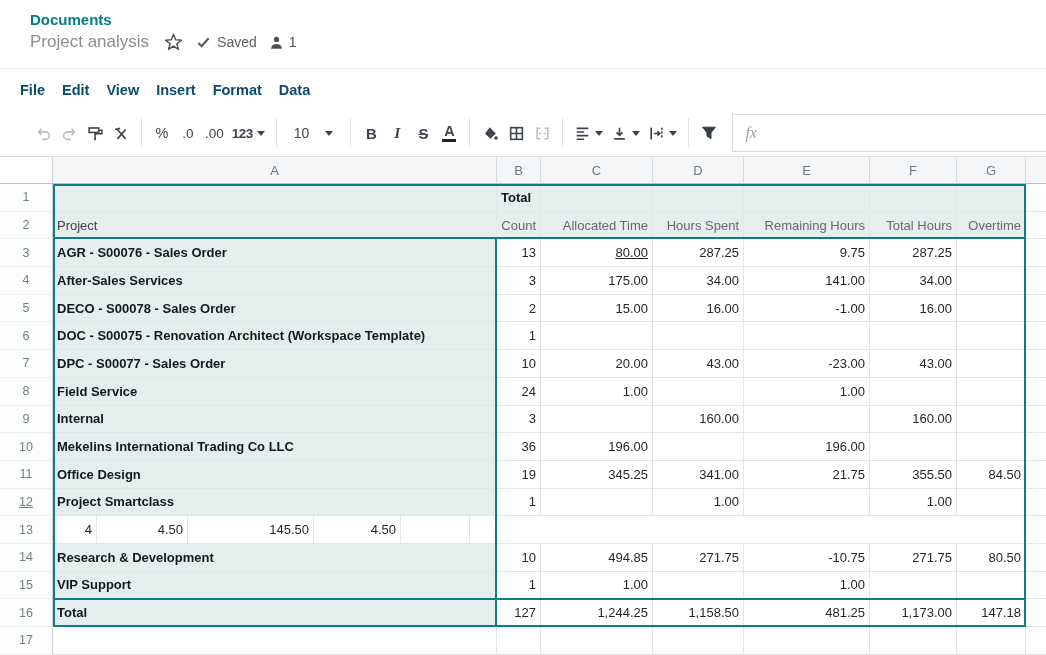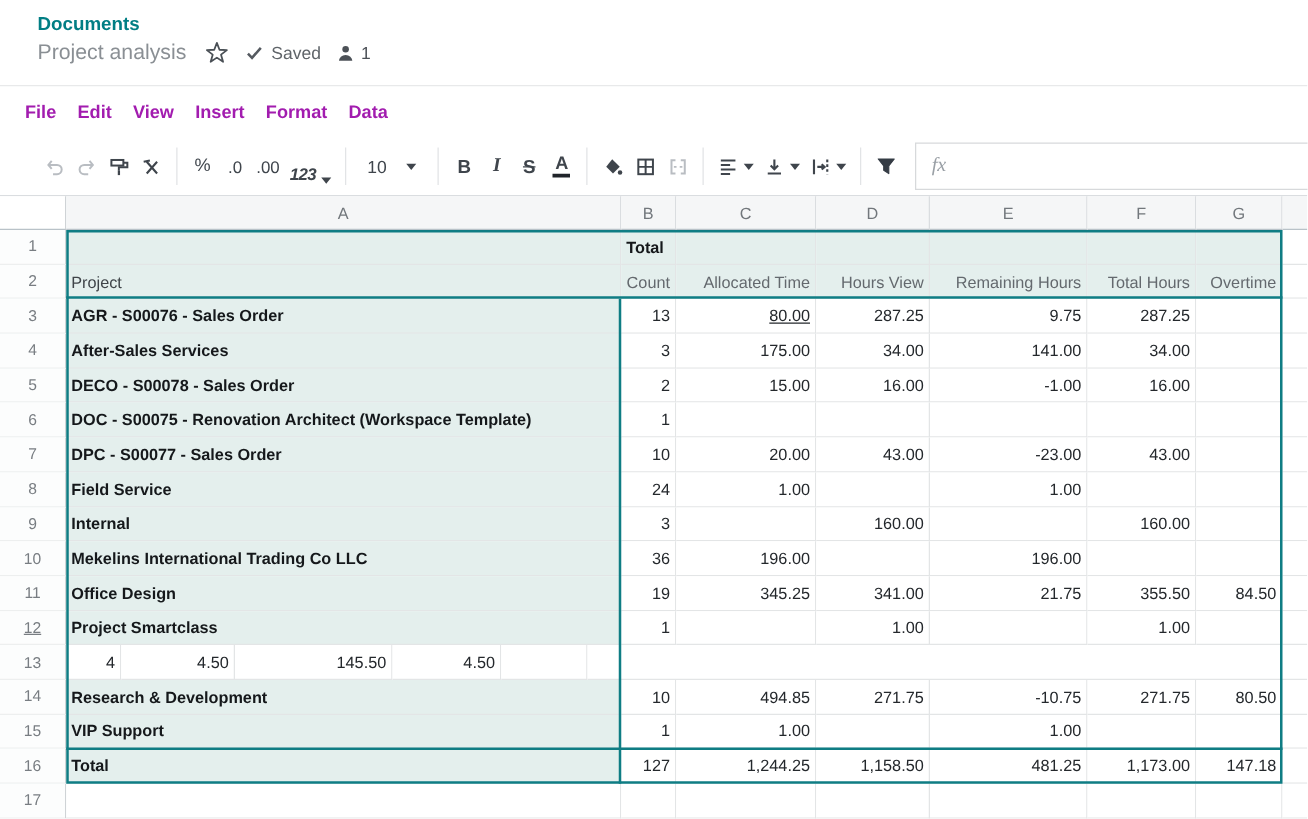--- a/index.html
+++ b/index.html
@@ -12,31 +12,31 @@
   
   .topbar { height:69px; border-bottom:1px solid #e8e9ea; padding:11px 0 0 30px; }
   .app-link { color:#017e84; font-size:15px; font-weight:700; cursor:pointer; }
   .title-row { display:flex; align-items:center; margin-top:4px; }
   .doc-title { font-size:17px; color:#8a8f94; margin-right:14px; }
   .fav { margin-right:12px; display:flex; align-items:center; }
   .saved-wrap { display:flex; align-items:center; gap:6px; color:#5f6469; font-size:14px; margin-right:12px; }
   .collab { display:flex; align-items:center; gap:5px; color:#4c5157; font-size:14px; }
   
   .menubar { height:41px; display:flex; align-items:center; padding-left:20px; gap:17px;
-             font-size:14.5px; font-weight:600; color:#a21caf; }
+             font-size:14.5px; font-weight:600; color:#0c4a6e; }
   .menubar span { cursor:pointer; }
   
   .toolbar { height:46px; display:flex; align-items:center; padding-left:30px; }
   .tb { height:28px; min-width:26px; display:flex; align-items:center; justify-content:center;
         background:none; border:none; padding:0 4px; color:#3f454c; font-family:inherit; cursor:pointer; }
   .tb.dis { color:#b9bdc2; cursor:default; }
   .sep { width:1px; height:30px; background:#e2e4e6; margin:0 7px; flex:none; }
   .txtbtn { font-size:13.5px; color:#3f454c; }
   .pct { font-size:14.5px; }
-  .fmt123 { font-weight:700; letter-spacing:-0.5px; display:flex; align-items:flex-end; gap:4px;font-style:italic; }
+  .fmt123 { font-weight:700; letter-spacing:-0.5px; display:flex; align-items:center; gap:4px; }
   .caret { width:0; height:0; border-left:4px solid transparent; border-right:4px solid transparent;
            border-top:5px solid #3f454c; display:inline-block; }
   .fontsize { display:flex; align-items:center; gap:16px; padding:0 10px; font-size:14px; color:#3f454c; }
   .bbtn { font-weight:700; font-size:15px; }
   .ibtn { font-family:"Liberation Serif", serif; font-style:italic; font-weight:700; font-size:15.5px; }
   .sbtn { font-size:15px; text-decoration:line-through; font-weight:600; }
   .abtn { display:flex; flex-direction:column; align-items:center; line-height:1; }
   .abtn .aletter { font-size:14.5px; font-weight:600; }
   .abtn .abar { width:14px; height:3px; background:#20242a; margin-top:1px; }
   .ddgroup { display:flex; align-items:center; gap:4px; }
@@ -224,21 +224,21 @@
           <div class="cell tint right" style="width: 126px;"></div>
           <div class="cell tint right" style="width: 87px;"></div>
           <div class="cell tint right" style="width: 69px;"></div>
           <div class="cell fill"></div>
         </div>
         <div class="grow" style="height: 27.7px;">
           <div class="cell gut" style="width: 53px;">2</div>
           <div class="cell tint plabel" style="width: 444px;">Project</div>
           <div class="cell tint right hdr" style="width: 44px;">Count</div>
           <div class="cell tint right hdr" style="width: 112px;">Allocated Time</div>
-          <div class="cell tint right hdr" style="width: 91px;">Hours View</div>
+          <div class="cell tint right hdr" style="width: 91px;">Hours Spent</div>
           <div class="cell tint right hdr" style="width: 126px;">Remaining Hours</div>
           <div class="cell tint right hdr" style="width: 87px;">Total Hours</div>
           <div class="cell tint right hdr" style="width: 69px;">Overtime</div>
           <div class="cell fill"></div>
         </div>
         <div class="grow" style="height: 27.7px;">
           <div class="cell gut" style="width: 53px;">3</div>
           <div class="cell tint bold" style="width: 444px;">AGR - S00076 - Sales Order</div>
           <div class="cell right" style="width: 44px;">13</div>
           <div class="cell right" style="width: 112px; text-decoration: underline;">80.00</div>

